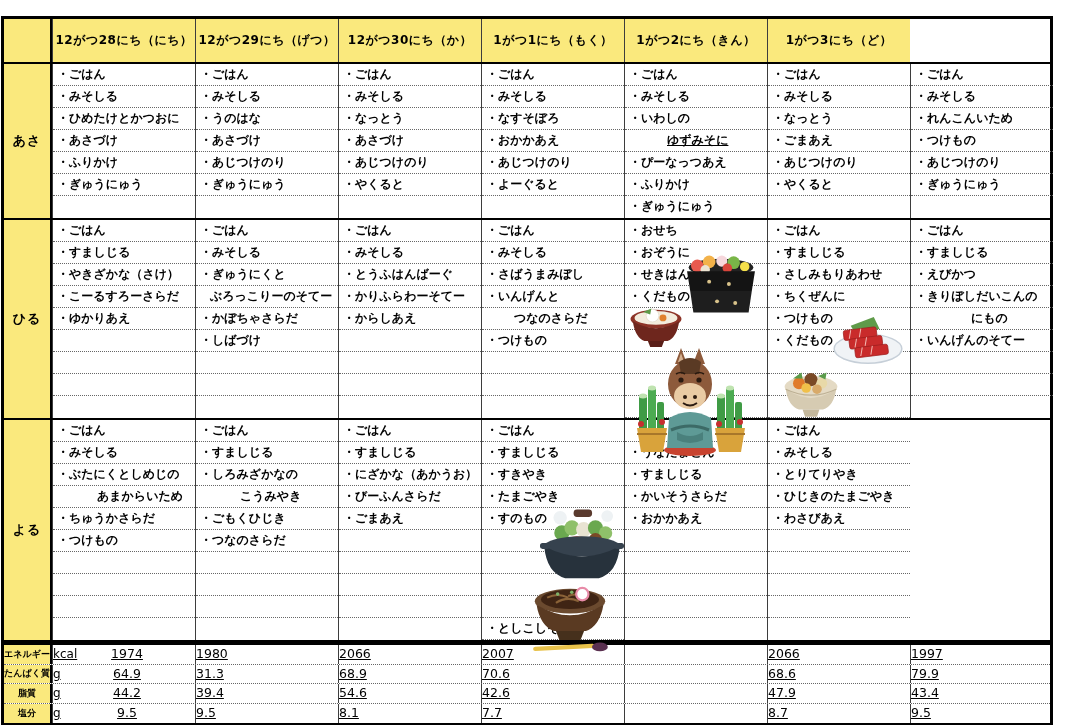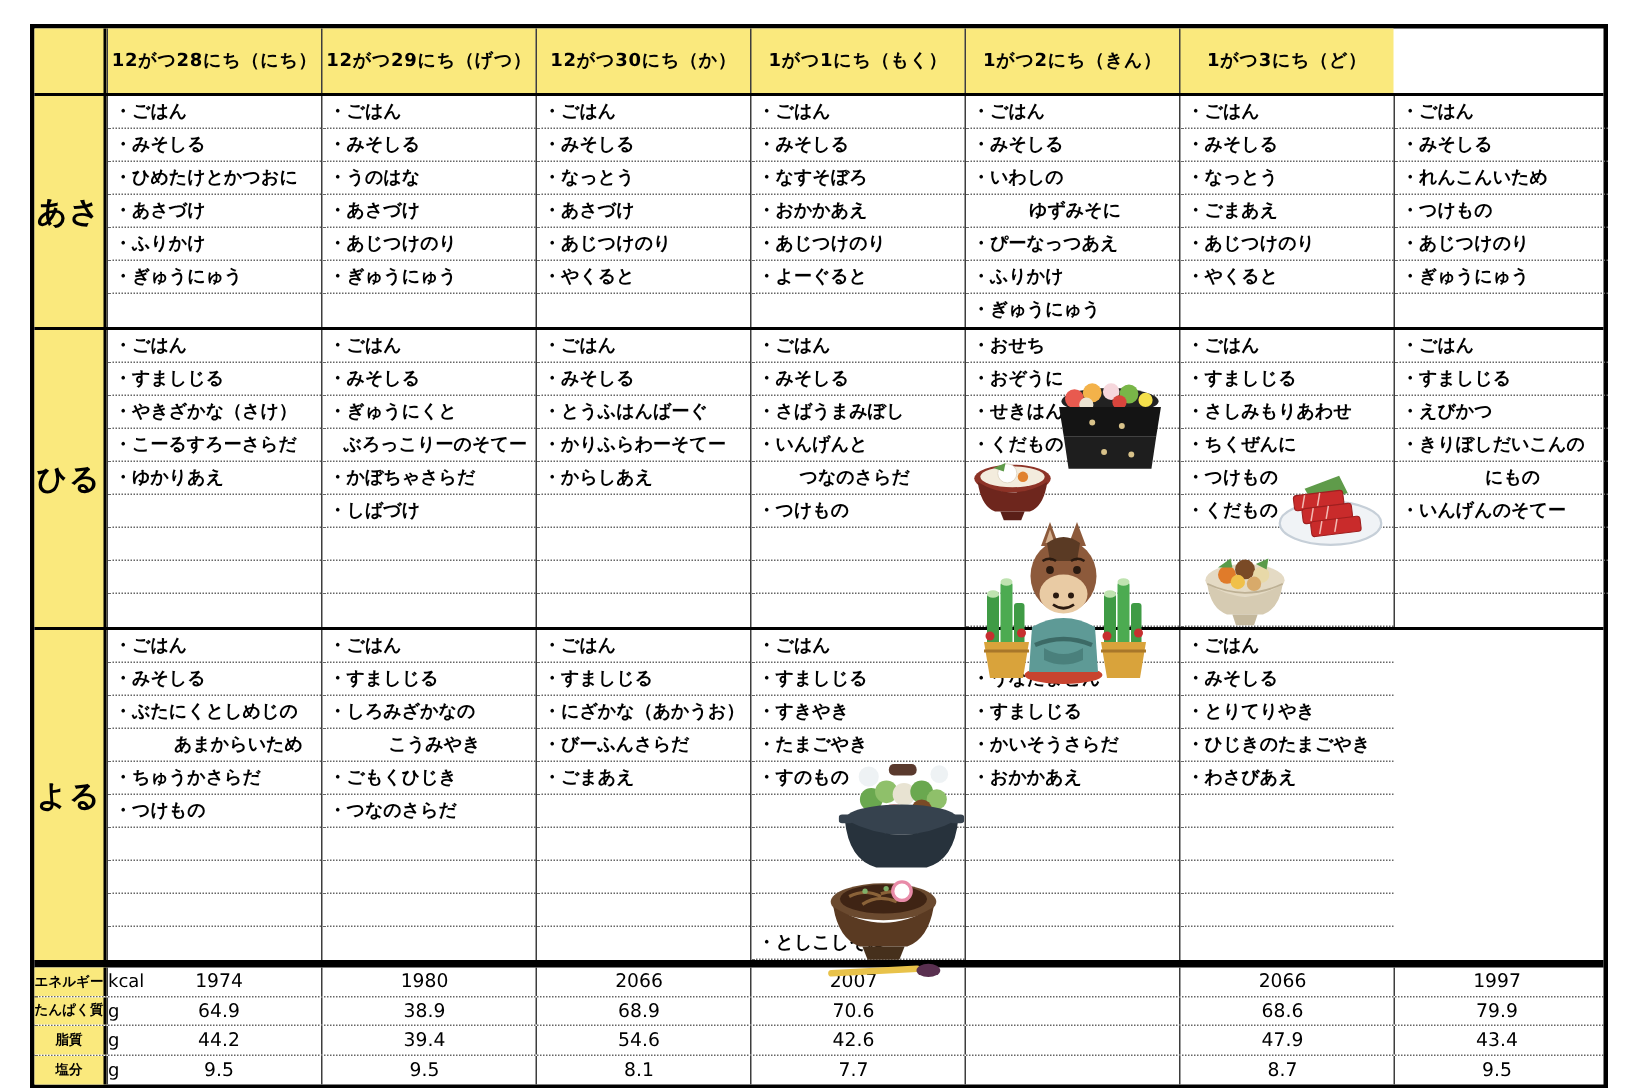--- a/index.html
+++ b/index.html
@@ -1,38 +1,38 @@
 <!DOCTYPE html>
 <html><head>
 <meta charset="utf-8">
 <style>
   * { box-sizing: border-box; margin: 0; padding: 0; }
   html,body { width:1084px; height:725px; background:#fff; font-family:"DejaVu Sans", sans-serif; }
-  #menu-table { position:absolute; left:20px; top:16px; width:1052px; border:3px solid #000; background:#fff; }
+  #menu-table { position:absolute; left:1px; top:16px; width:1052px; border:3px solid #000; background:#fff; }
   .row { display:flex; }
   .label-col { flex:0 0 48px; background:#fae97d; border-right:2px solid #000; display:flex; align-items:center; justify-content:center; }
   .day-col { flex:0 0 143px; border-left:1px solid #3d3d3d; }
   .day-col:first-of-type { border-left:none; }
   .header-row { height:45px; border-bottom:2px solid #000; }
   .header-row .day-col { background:#fae97d; display:flex; align-items:center; justify-content:center;
        font-weight:bold; font-size:12px; letter-spacing:0.5px; }
   .meal-row { border-bottom:2px solid #000; }
   .meal-row:last-of-type { border-bottom:none; }
-  .meal-label { font-weight:bold; font-size:20px; letter-spacing:1px; }
+  .meal-label { font-weight:bold; font-size:13px; letter-spacing:1px; }
   .meal-cell { position:relative; overflow:visible; }
   .line { height:22px; line-height:21px; font-size:12px; font-weight:bold; padding:0 2px 0 4px;
        border-bottom:1px dotted #666; white-space:nowrap; overflow:visible; }
   .line:last-child { border-bottom:none; }
   #nutrition { border-top:3px solid #000; }
   .nut-row { display:flex; height:19.5px; border-bottom:1px dotted #666; }
   .nut-row:last-child { border-bottom:none; }
   .nut-label { flex:0 0 48px; background:#fae97d; border-right:2px solid #000; display:flex;
        align-items:center; justify-content:center; font-weight:bold; font-size:9px; }
   .nut-cell { flex:0 0 143px; border-left:1px solid #3d3d3d; font-size:12.5px; line-height:18px;
-       display:flex; align-items:center; justify-content:center; padding-right:6px; }
+       display:flex; align-items:center; justify-content:flex-start; padding-right:6px;text-decoration:underline; }
   .nut-cell:first-of-type { border-left:none; justify-content:flex-start; padding-left:3px; }
   .nut-unit { font-size:12px; width:40px; }
   .nut-first-val { flex:1; text-align:center; padding-right:28px; }
   .cell-img { position:absolute; z-index:3; pointer-events:none; }
   .cell-img svg { width:100%; height:100%; display:block; }
   .img-osechi-box { left:56px; top:34px; width:80px; height:60px; }
   .img-ozoni-bowl { left:2px; top:80px; width:58px; height:52px; }
   .img-horse-with-kadomatsu { left:4px; top:120px; width:122px; height:116px; z-index:4; }
   .img-sashimi-plate { left:64px; top:90px; width:72px; height:56px; }
   .img-chikuzenni-bowl { left:13px; top:146px; width:60px; height:56px; }
@@ -238,21 +238,21 @@
         <div class="line">・なすそぼろ</div>
         <div class="line">・おかかあえ</div>
         <div class="line">・あじつけのり</div>
         <div class="line">・よーぐると</div>
         <div class="line"></div>
       </div>
       <div class="day-col meal-cell">
         <div class="line">・ごはん</div>
         <div class="line">・みそしる</div>
         <div class="line">・いわしの</div>
-        <div class="line" style="padding-left: 42px;">ゆずみそに</div>
+        <div class="line" style="padding-left: 42px; text-decoration: underline;">ゆずみそに</div>
         <div class="line">・ぴーなっつあえ</div>
         <div class="line">・ふりかけ</div>
         <div class="line">・ぎゅうにゅう</div>
       </div>
       <div class="day-col meal-cell">
         <div class="line">・ごはん</div>
         <div class="line">・みそしる</div>
         <div class="line">・なっとう</div>
         <div class="line">・ごまあえ</div>
         <div class="line">・あじつけのり</div>
@@ -489,21 +489,21 @@
           <span>1997</span>
         </div>
       </div>
       <div class="nut-row">
         <div class="nut-label">たんぱく質</div>
         <div class="nut-cell">
           <span class="nut-unit">g</span>
           <span class="nut-first-val">64.9</span>
         </div>
         <div class="nut-cell">
-          <span>38.9</span>
+          <span>31.3</span>
         </div>
         <div class="nut-cell">
           <span>68.9</span>
         </div>
         <div class="nut-cell">
           <span>70.6</span>
         </div>
         <div class="nut-cell">
           <span></span>
         </div>

